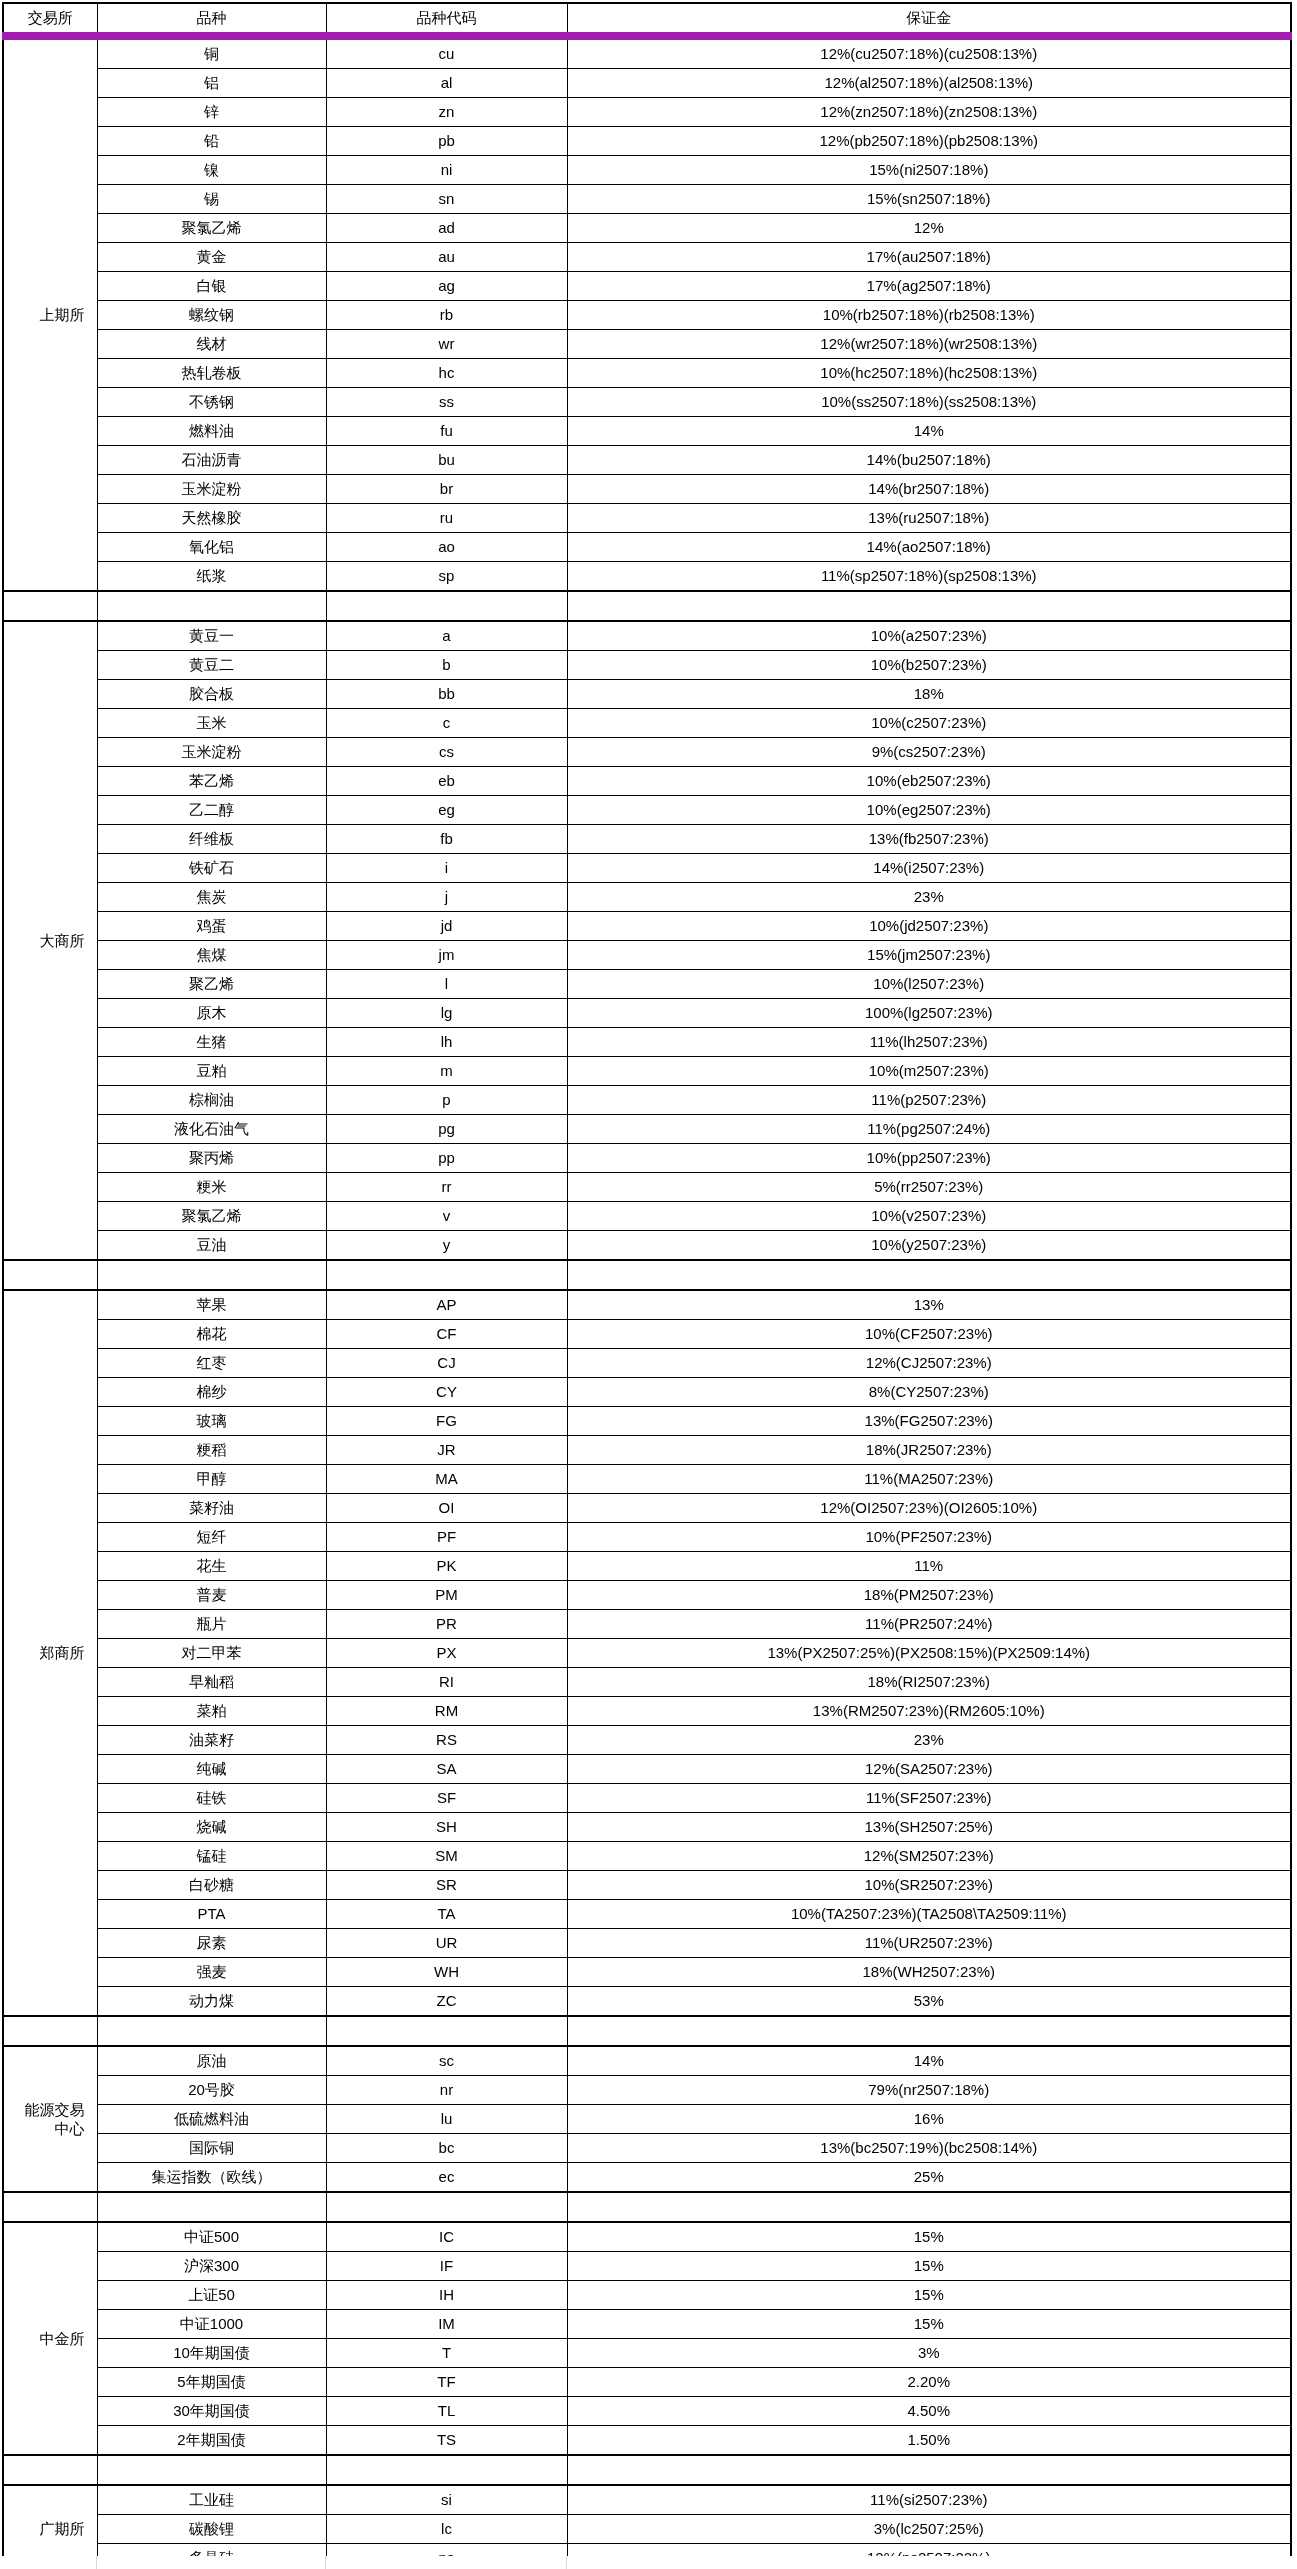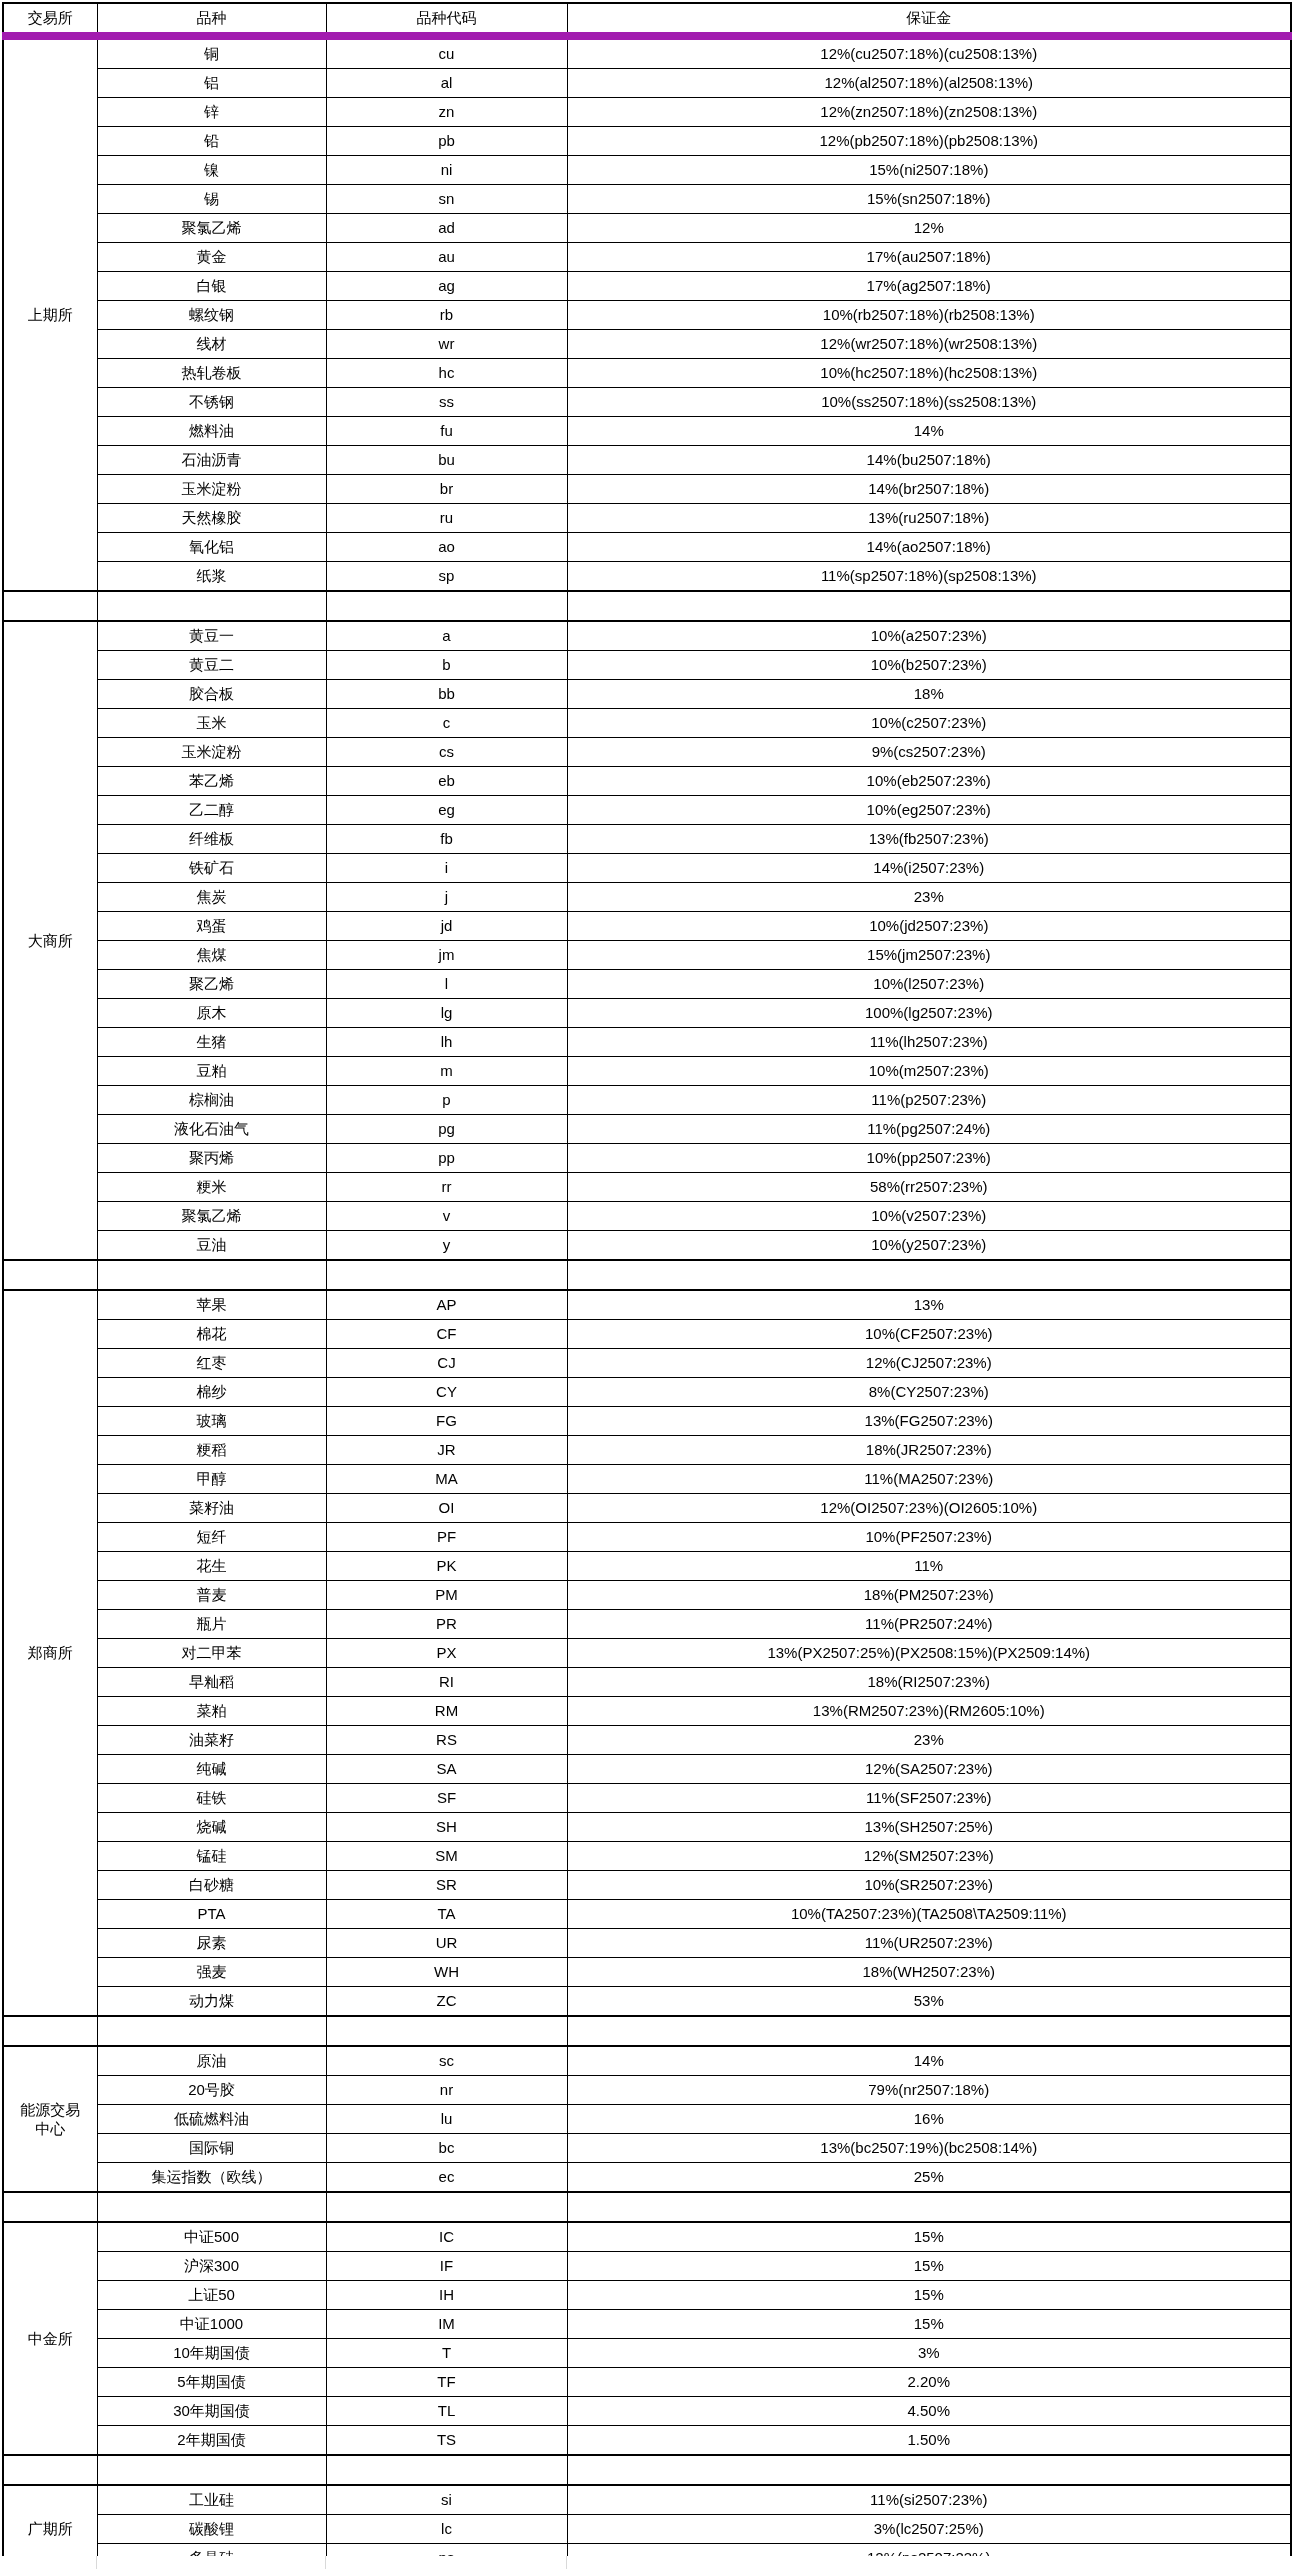--- a/index.html
+++ b/index.html
@@ -10,21 +10,21 @@
     border-collapse:collapse;table-layout:fixed;
     border:2px solid #000;background:#fff;
   }
   td,th{
     border:1px solid #000;height:28px;padding:0;
     text-align:center;vertical-align:middle;
     font-size:15px;font-weight:normal;line-height:1.15;
     overflow:hidden;white-space:nowrap;
   }
   thead th{border-bottom:8px solid #a21caf;}
-  td.exch{white-space:normal;padding:0 12px;line-height:1.3;}
+  td.exch{white-space:normal;padding:0 12px;line-height:1.3;text-align:right;}
   tr.sep td{border-top:2px solid #000;border-bottom:2px solid #000;}
   tr.tall td{height:86px;border-top:2px solid #000;}
   .ghost-row{position:absolute;left:0;top:2556px;width:1297px;height:13px;background:#fff;}
   .ghost-line{position:absolute;top:0;width:1px;height:13px;background:#d9d9d9;}
   .gl1{left:96px;}.gl2{left:325px;}.gl3{left:566px;}
 </style>
 </head>
 <body>
 
 <table class="margin-table">
@@ -237,21 +237,21 @@
         <td>11%(pg2507:24%)</td>
       </tr>
       <tr>
         <td>聚丙烯</td>
         <td>pp</td>
         <td>10%(pp2507:23%)</td>
       </tr>
       <tr>
         <td>粳米</td>
         <td>rr</td>
-        <td>58%(rr2507:23%)</td>
+        <td>5%(rr2507:23%)</td>
       </tr>
       <tr>
         <td>聚氯乙烯</td>
         <td>v</td>
         <td>10%(v2507:23%)</td>
       </tr>
       <tr>
         <td>豆油</td>
         <td>y</td>
         <td>10%(y2507:23%)</td>

